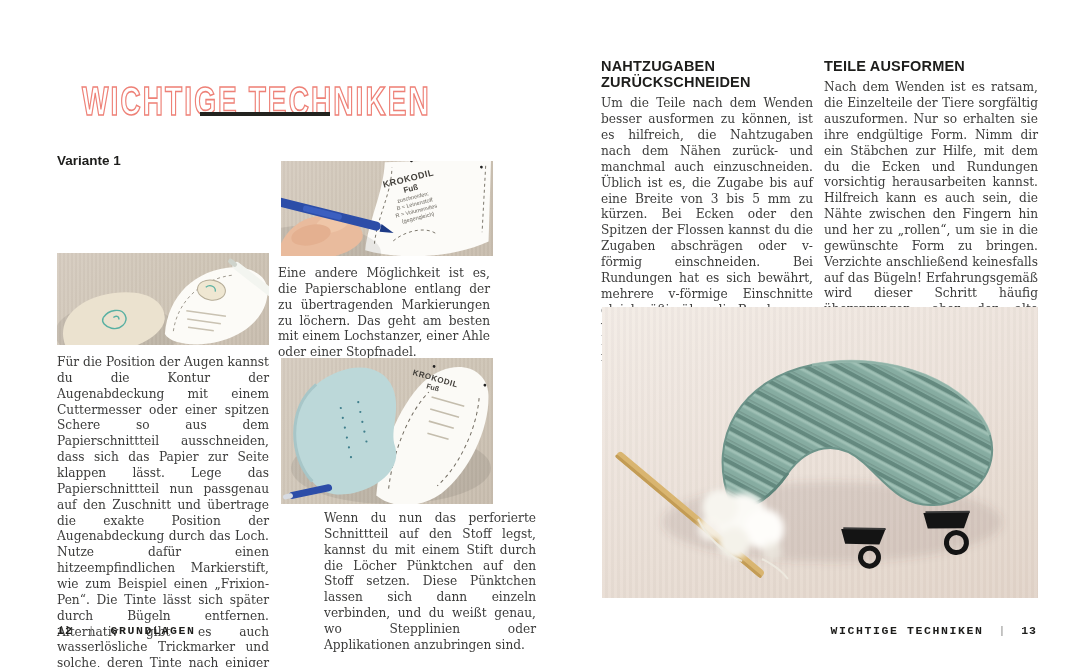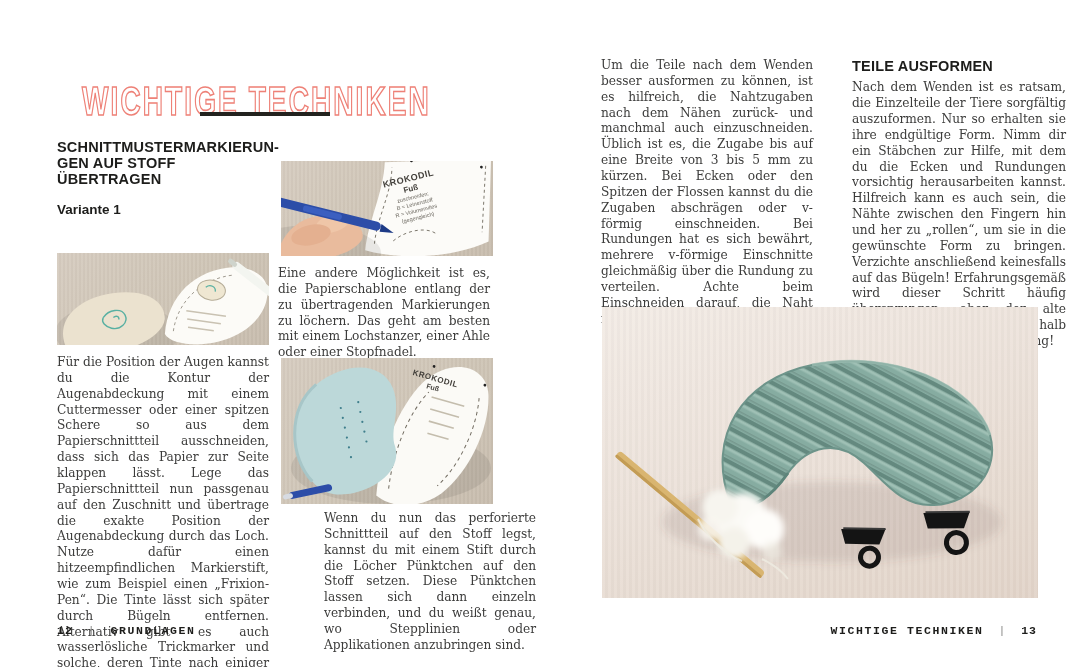--- a/index.html
+++ b/index.html
@@ -57,22 +57,20 @@
 </style>
 </head>
 <body>
 
 <div class="spread">
 
   <h1 class="main-title">WICHTIGE TECHNIKEN</h1>
   <div class="title-bar"></div>
 
   <div class="col" style="left:57px;top:139px;">
-    <h2 class="sec-head">SCHNITTMUSTERMARKIERUN-
-GEN AUF STOFF ÜBERTRAGEN</h2>
     <p class="variant" style="margin-top:14px;">Variante 1</p>
   </div>
 
   <div class="photo linen" style="left:57px;top:253px;width:212px;height:92px;">
     <svg width="212" height="92" viewBox="0 0 212 92">
       <ellipse cx="60" cy="80" rx="62" ry="30" fill="rgba(0,0,0,0.07)"></ellipse>
       <g transform="rotate(-12 60 72)">
         <path d="M5,80 C2,55 25,38 62,40 C95,42 112,58 108,76 C102,95 60,102 30,96 C15,92 7,88 5,80 Z" fill="#ebe2cf"></path>
         <path d="M48,62 C55,55 68,56 70,64 C72,72 62,78 54,74 C48,71 45,66 48,62 M58,64 c3,-2 6,0 5,3" fill="none" stroke="#58b0a2" stroke-width="1.4"></path>
       </g>
@@ -178,24 +176,26 @@
     <p class="body-text">Wenn du nun das perforierte Schnittteil auf den Stoff legst, kannst du mit einem Stift durch die Löcher Pünktchen auf den Stoff setzen. Diese Pünktchen lassen sich dann einzeln verbinden, und du weißt genau, wo  Stepplinien oder Applikationen anzubringen sind.</p>
   </div>
 
   <div class="footer" style="left:57px;">
     <span class="num">12</span>
     <span class="sep">|</span>
     <span class="sec">GRUNDLAGEN</span>
   </div>
 
   <div class="col" style="left:601px;top:58px;">
+    <h2 class="sec-head">NAHTZUGABEN
+ZURÜCKSCHNEIDEN</h2>
     <p class="body-text">Um die Teile nach dem Wenden besser ausformen zu können, ist es hilfreich, die Nahtzugaben nach dem Nähen zurück- und manchmal auch einzuschneiden. Üblich ist es, die Zugabe bis auf eine Breite von 3 bis 5 mm zu kürzen. Bei Ecken oder den Spitzen der Flossen kannst du die Zugaben abschrägen oder v-förmig einschneiden. Bei Rundungen hat es sich bewährt, mehrere v-förmige Einschnitte gleichmäßig über die Rundung zu verteilen. Achte beim Einschneiden darauf, die Naht nicht zu beschädigen.</p>
   </div>
 
-  <div class="col" style="left:852px;top:58px;width:214px;">
+  <div class="col" style="left:824px;top:58px;width:214px;">
     <h2 class="sec-head">TEILE AUSFORMEN</h2>
     <p class="body-text">Nach dem Wenden ist es ratsam, die Einzelteile der Tiere sorgfältig auszuformen. Nur so erhalten sie ihre endgültige Form. Nimm dir ein Stäbchen zur Hilfe, mit dem du die Ecken und Rundungen vorsichtig herausarbeiten kannst. Hilfreich kann es auch sein, die Nähte zwischen den Fingern hin und her zu „rollen“, um sie in die gewünschte Form zu bringen. Verzichte anschließend keinesfalls auf das Bügeln! Erfahrungsgemäß wird dieser Schritt häufig übersprungen, aber der alte Spruch „gut gebügelt ist halb genäht“ hat seine Berechtigung!</p>
   </div>
 
   <div class="photo linen-pink" style="left:602px;top:307px;width:436px;height:291px;">
     <svg width="436" height="291" viewBox="0 0 436 291">
       <defs>
         <pattern id="cord" width="15" height="15" patternUnits="userSpaceOnUse" patternTransform="rotate(28)">
           <rect width="15" height="15" fill="#86aca1"></rect>
           <rect width="15" height="4.5" fill="#64897f"></rect>

